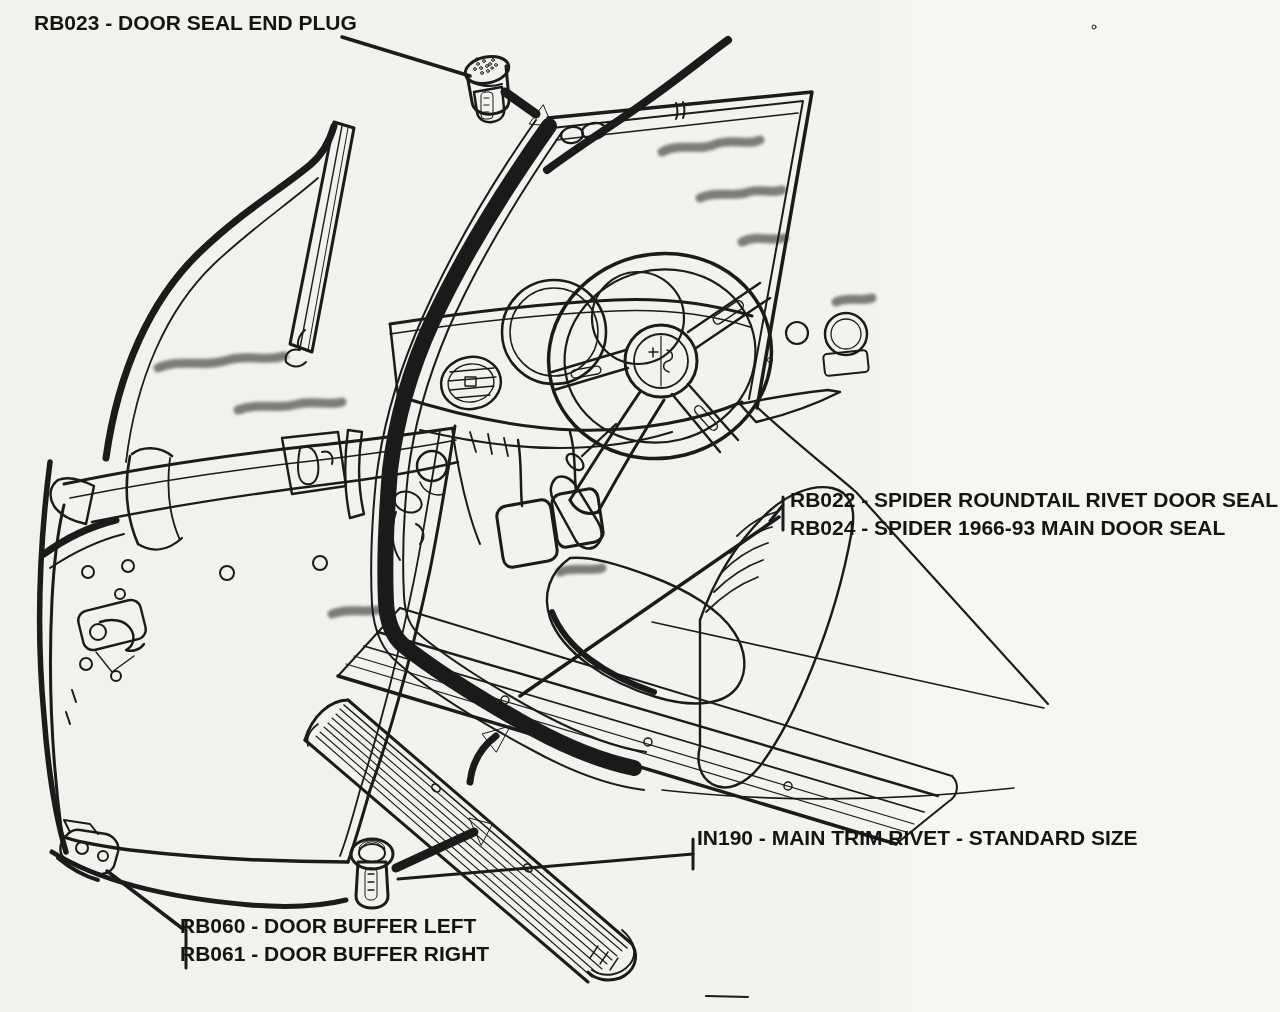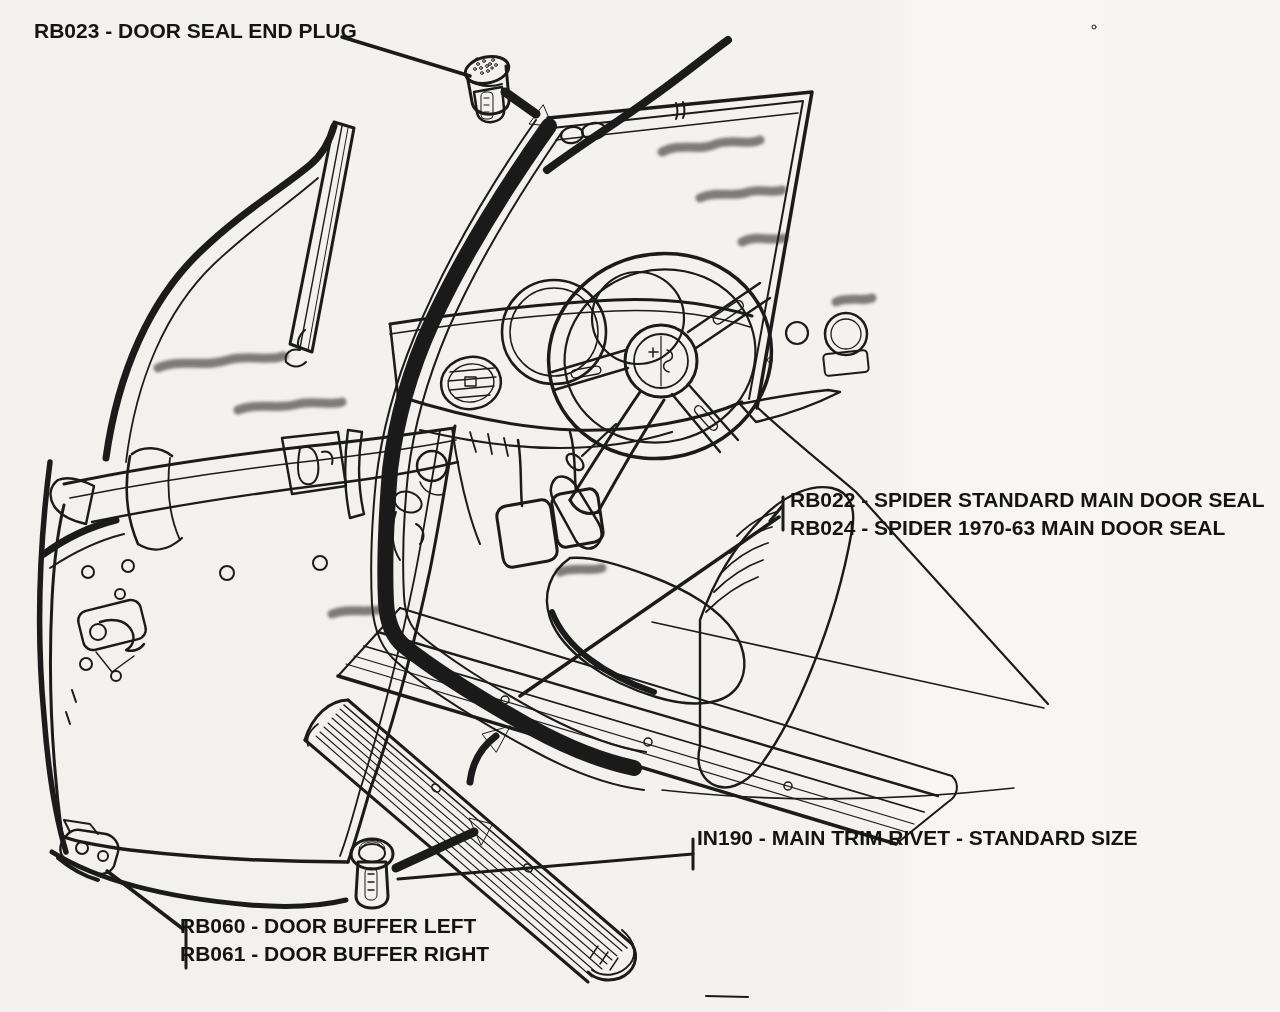--- a/index.html
+++ b/index.html
@@ -277,27 +277,27 @@
 
   <g>
     <path d="M66,836 C60,842 58,852 64,858 L92,872 C100,876 110,874 114,866 L118,852 C120,844 114,836 106,834 L80,830 C74,829 70,831 66,836 Z" stroke-width="2.4" fill="#f4f2ee"></path>
     <circle cx="82" cy="848" r="6" stroke-width="2"></circle>
     <circle cx="103" cy="856" r="5" stroke-width="2"></circle>
     <path d="M70,832 L64,820 L90,824 L98,834" stroke-width="2"></path>
     <path d="M58,858 C70,868 84,876 98,880" stroke-width="4"></path>
   </g>
 </svg>
 
-<div class="label" style="left:34px;top:17px">
+<div class="label" style="left:34px;top:9px">
   <span>RB023 - DOOR SEAL END PLUG</span>
 </div>
 
 <div class="label" style="left:790px;top:486px">
-  <span>RB022 - SPIDER STANDARD MAIN DOOR SEAL</span>
-  <span>RB024 - SPIDER 1970-63 MAIN DOOR SEAL</span>
+  <span>RB022 - SPIDER ROUNDTAIL RIVET DOOR SEAL</span>
+  <span>RB024 - SPIDER 1966-93 MAIN DOOR SEAL</span>
 </div>
 
 <div class="label" style="left:697px;top:824px">
   <span>IN190 - MAIN TRIM RIVET - STANDARD SIZE</span>
 </div>
 
 <div class="label" style="left:180px;top:912px">
   <span>RB060 - DOOR BUFFER LEFT</span>
   <span>RB061 - DOOR BUFFER RIGHT</span>
 </div>

